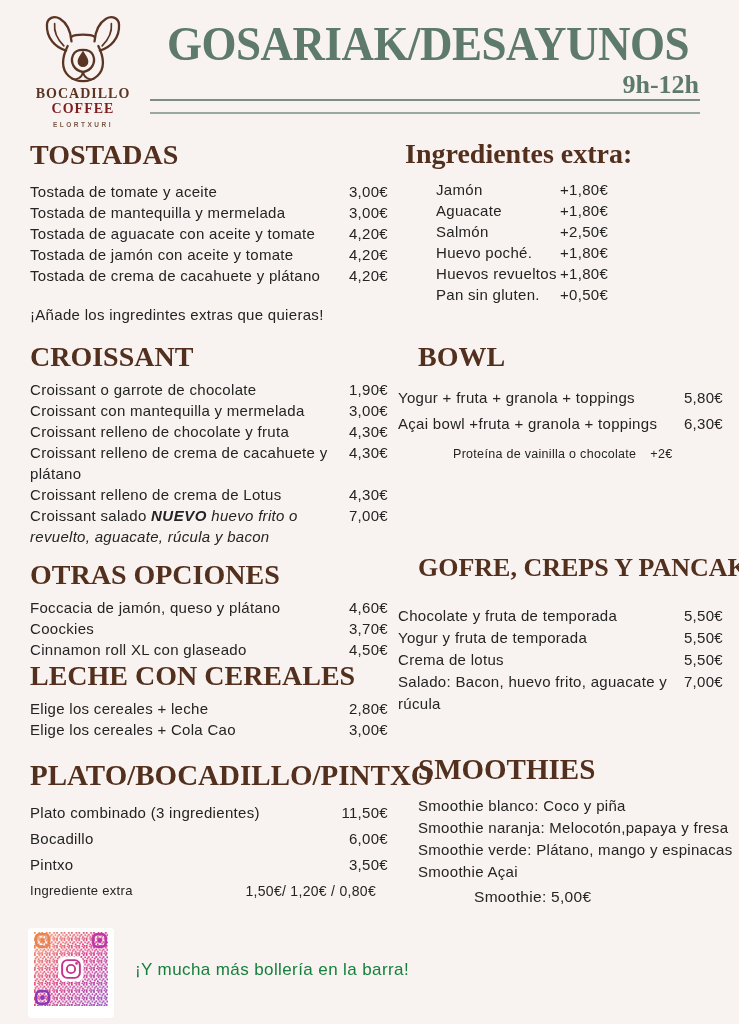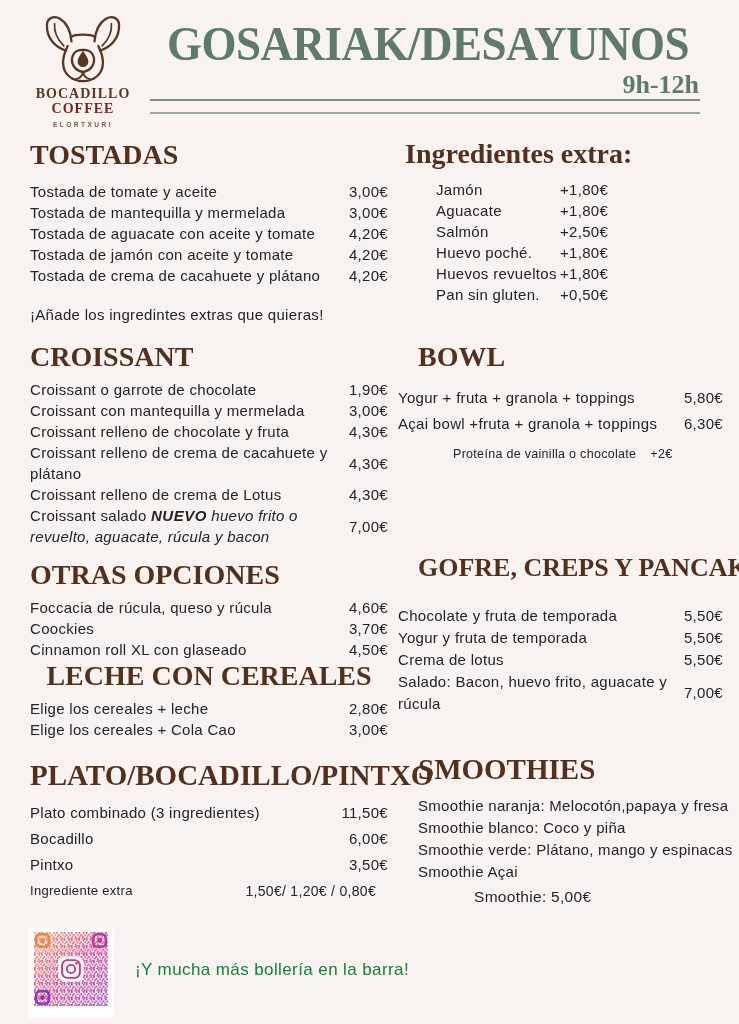--- a/index.html
+++ b/index.html
@@ -43,26 +43,26 @@
     font-family:"Liberation Serif", serif; font-weight:bold;
     color:#53301e; font-size:28px; line-height:32px; letter-spacing:0px;
     white-space:nowrap;
   }
   .h-tostadas { margin:4px 0 10px 0; }
   .h-ing      { margin:2px 0 8px 7px; font-size:28px; line-height:34px; }
   .h-croissant{ margin:16px 0 6px 0; }
   .h-bowl     { margin:36px 0 12px 20px; }
   .h-otras    { margin:12px 0 6px 0; }
   .h-gofre    { margin:92px 0 22px 20px; font-size:26px; line-height:30px; }
-  .h-leche    { margin:0 0 6px 0;text-align:center; }
+  .h-leche    { margin:0 0 6px 0; }
   .h-plato    { margin:18px 0 8px 0; font-size:29px; line-height:34px; }
   .h-smoothies{ margin:38px 0 10px 20px; font-size:29px; }
 
   .menu-row {
-    display:flex; justify-content:space-between; align-items:center;
+    display:flex; justify-content:space-between; align-items:flex-start;
     font-size:15px; line-height:21px; letter-spacing:0.3px;
   }
   .menu-row .item  { flex:1 1 auto; }
   .menu-row .price { flex:0 0 auto; white-space:nowrap; margin-left:6px; }
 
   .bowl-row   { line-height:26px; }
   .bowl-row .item { white-space:nowrap; }
   .gofre-row  { line-height:22px; }
   .plato-row  { line-height:26px; }
   .sm-row     { line-height:22px; white-space:nowrap; padding-left:20px; font-size:15px; letter-spacing:0.3px; }
@@ -178,21 +178,21 @@
       <span class="item">Croissant relleno de crema de Lotus</span>
       <span class="price">4,30€</span>
     </div>
     <div class="menu-row">
       <span class="item"><span>Croissant salado </span><span class="bi">NUEVO</span><span class="it"> huevo frito o revuelto, aguacate, rúcula y bacon</span></span>
       <span class="price">7,00€</span>
     </div>
 
     <h2 class="h-otras">OTRAS OPCIONES</h2>
     <div class="menu-row">
-      <span class="item">Foccacia de rúcula, queso y rúcula</span>
+      <span class="item">Foccacia de jamón, queso y plátano</span>
       <span class="price">4,60€</span>
     </div>
     <div class="menu-row">
       <span class="item">Coockies</span>
       <span class="price">3,70€</span>
     </div>
     <div class="menu-row">
       <span class="item">Cinnamon roll XL con glaseado</span>
       <span class="price">4,50€</span>
     </div>
@@ -279,22 +279,22 @@
     <div class="menu-row gofre-row">
       <span class="item">Crema de lotus</span>
       <span class="price">5,50€</span>
     </div>
     <div class="menu-row gofre-row">
       <span class="item">Salado: Bacon, huevo frito, aguacate y rúcula</span>
       <span class="price">7,00€</span>
     </div>
 
     <h2 class="h-smoothies">SMOOTHIES</h2>
+    <div class="sm-row">Smoothie blanco: Coco y piña</div>
     <div class="sm-row">Smoothie naranja: Melocotón,papaya y fresa</div>
-    <div class="sm-row">Smoothie blanco: Coco y piña</div>
     <div class="sm-row">Smoothie verde: Plátano, mango y espinacas</div>
     <div class="sm-row">Smoothie Açai</div>
     <div class="smoothie-price-line">Smoothie: 5,00€</div>
   </div>
 
   <div class="qr-card">
     <svg width="74" height="74" viewBox="0 0 100 100">
       <defs>
         <linearGradient id="qrg" x1="0" y1="0" x2="1" y2="1">
           <stop offset="0" stop-color="#ef9350"></stop>

